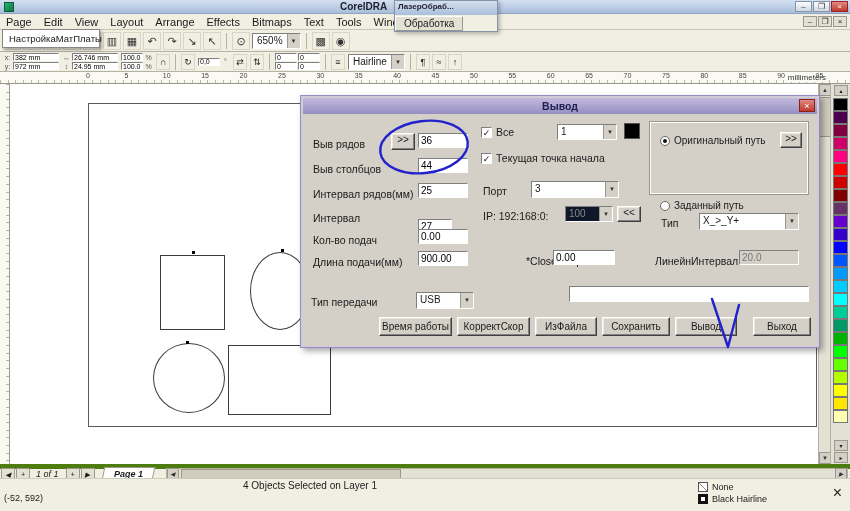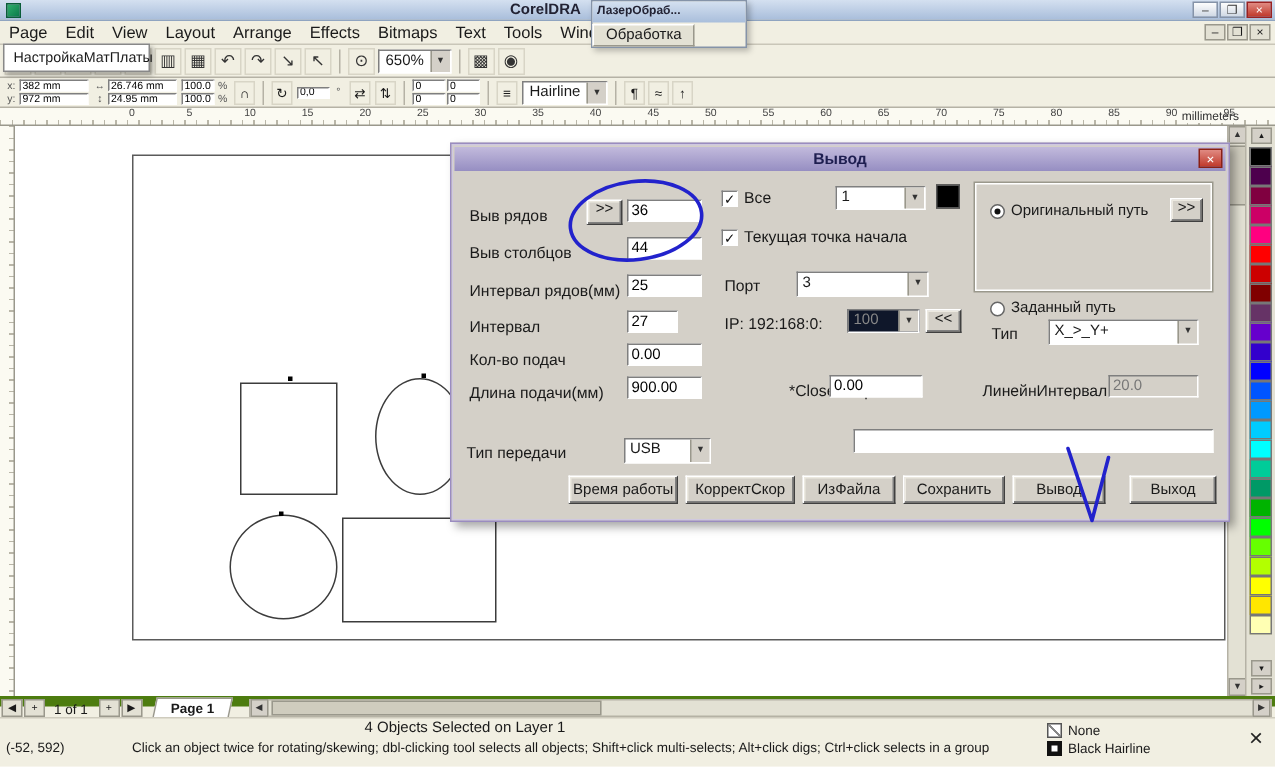--- a/index.html
+++ b/index.html
@@ -73,21 +73,21 @@
   .vs-bottom { position:absolute; bottom:0; left:0; }
 
   .palette { position:absolute; left:830px; top:0; width:20px; height:380px; background:#e3e1d4; border-left:1px solid #b5b2a5; }
   .pal-swatches { position:absolute; left:2px; top:14px; display:flex; flex-direction:column; gap:0px; }
   .swatch { width:15px; height:13px; border:1px solid #777; margin-bottom:0px; }
   .pal-btn { position:absolute; width:14px; height:11px; font-size:6px; line-height:10px; text-align:center;
     background:#d4d0c8; border:1px solid #9a988c; left:3px; }
 
   
   .bottombar { position:absolute; left:0; top:464px; width:850px; height:14px; background:#f1efe2;
-    border-top:7px solid #4d7c0f; display:flex; align-items:flex-end; }
+    border-top:5px solid #4d7c0f; display:flex; align-items:center;font-style:italic; }
   .nbtn { width:14px; height:12px; font-size:7px; line-height:11px; text-align:center;
     background:#e3e1d4; border:1px solid #9a988c; margin-left:1px; }
   .page-counter { font-size:9px; margin:0 6px; white-space:nowrap; }
   .page-tab { margin-left:8px; padding:0 10px; height:13px; font-size:9px; font-weight:bold; line-height:12px;
     background:#fff; border:1px solid #9a988c; border-bottom:none; transform:skewX(-12deg); }
   .page-tab span { display:inline-block; transform:skewX(12deg); }
   .hscroll { position:relative; flex:1; height:12px; margin:0 2px 0 12px; background:#e3e1d4; border:1px solid #b5b2a5; }
   .hthumb { position:absolute; left:14px; top:0; width:220px; height:10px; background:#cfccbe; border:1px solid #9a988c; }
   .hs-left { position:absolute; left:0; top:-1px; } .hs-right { position:absolute; right:0; top:-1px; }
 
@@ -365,21 +365,21 @@
   <span class="dbtn3d" style="left:90px;top:37px;width:24px;height:17px;">&gt;&gt;</span>
   <input class="dinput" style="left: 117px; top: 37px; width: 50px; height: 15px;" value="36">
 
   <span class="dlabel" style="left:12px;top:67px;">Выв столбцов</span>
   <input class="dinput" style="left: 117px; top: 62px; width: 50px; height: 15px;" value="44">
 
   <span class="dlabel" style="left:12px;top:92px;">Интервал рядов(мм)</span>
   <input class="dinput" style="left: 117px; top: 87px; width: 50px; height: 15px;" value="25">
 
   <span class="dlabel" style="left:12px;top:116px;">Интервал</span>
-  <input class="dinput" style="left: 117px; top: 111px; width: 34px; height: 15px;" value="27">
+  <input class="dinput" style="left: 117px; top: 123px; width: 34px; height: 15px;" value="27">
 
   <span class="dlabel" style="left:12px;top:138px;">Кол-во подач</span>
   <input class="dinput" style="left: 117px; top: 133px; width: 50px; height: 15px;" value="0.00">
 
   <span class="dlabel" style="left:12px;top:160px;">Длина подачи(мм)</span>
   <input class="dinput" style="left: 117px; top: 155px; width: 50px; height: 15px;" value="900.00">
 
   <span class="cb" style="left:180px;top:30px;">
     <span class="cb-box">✓</span>
     <span>Все</span>
@@ -458,21 +458,20 @@
   <div class="hscroll">
     <span class="sbtn hs-left">◀</span>
     <div class="hthumb"></div>
     <span class="sbtn hs-right">▶</span>
   </div>
 </div>
 
 <div class="statusbar">
   <span class="sel-text">4 Objects Selected on Layer 1</span>
   <span class="coords">(-52, 592)</span>
-  <span class="hint">Click an object twice for rotating/skewing; dbl-clicking tool selects all objects; Shift+click multi-selects; Alt+click digs; Ctrl+click selects in a group</span>
   <div class="st-right">
     <div class="st-row">
       <span class="fill-box"></span>
       <span>None</span>
     </div>
     <div class="st-row">
       <span class="outline-box"></span>
       <span>Black Hairline</span>
     </div>
   </div>

